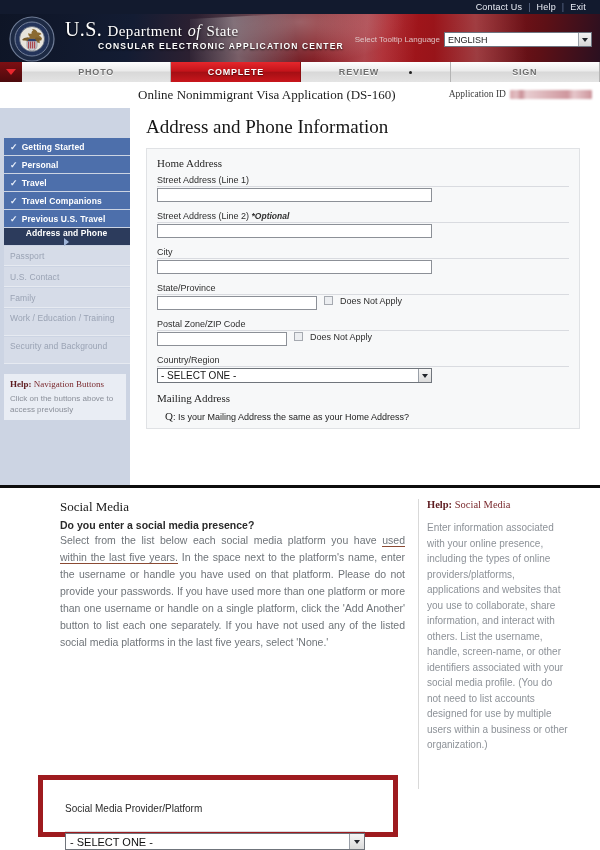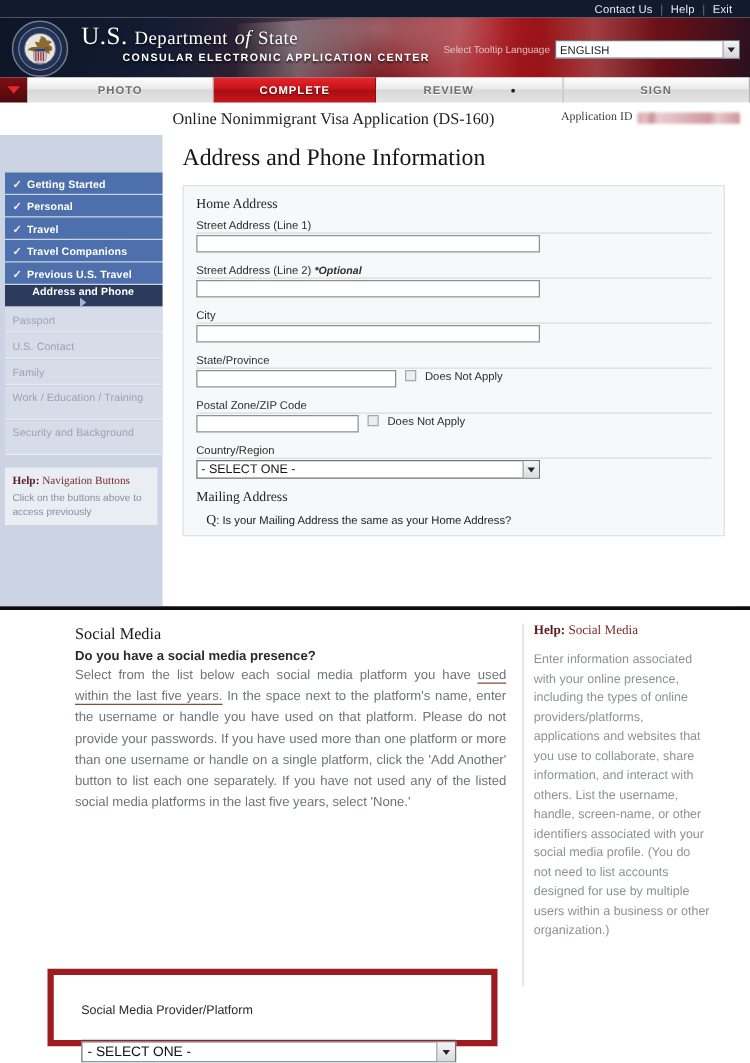--- a/index.html
+++ b/index.html
@@ -420,21 +420,21 @@
           <span class="q">Q</span><span>: Is your Mailing Address the same as your Home Address?</span>
         </div>
       </div>
     </div>
   </div>
 
   <div class="bottom-section">
 
     <div class="sm-main">
       <div class="sm-h">Social Media</div>
-      <div class="sm-q">Do you have a social media presence?</div>
+      <div class="sm-q">Do you enter a social media presence?</div>
       <div class="sm-p">
         <span>Select from the list below each social media platform you have </span><span class="sm-underline">used within the last five years.</span><span> In the space next to the platform's name, enter the username or handle you have used on that platform. Please do not provide your passwords. If you have used more than one platform or more than one username or handle on a single platform, click the 'Add Another' button to list each one separately. If you have not used any of the listed social media platforms in the last five years, select 'None.'</span>
       </div>
     </div>
 
     <div class="sm-helpcol">
       <div class="sm-help-h">
         <b>Help:</b><span> Social Media</span>
       </div>
       <div class="sm-help-t">Enter information associated with your online presence, including the types of online providers/platforms, applications and websites that you use to collaborate, share information, and interact with others. List the username, handle, screen-name, or other identifiers associated with your social media profile. (You do not need to list accounts designed for use by multiple users within a business or other organization.)</div>

